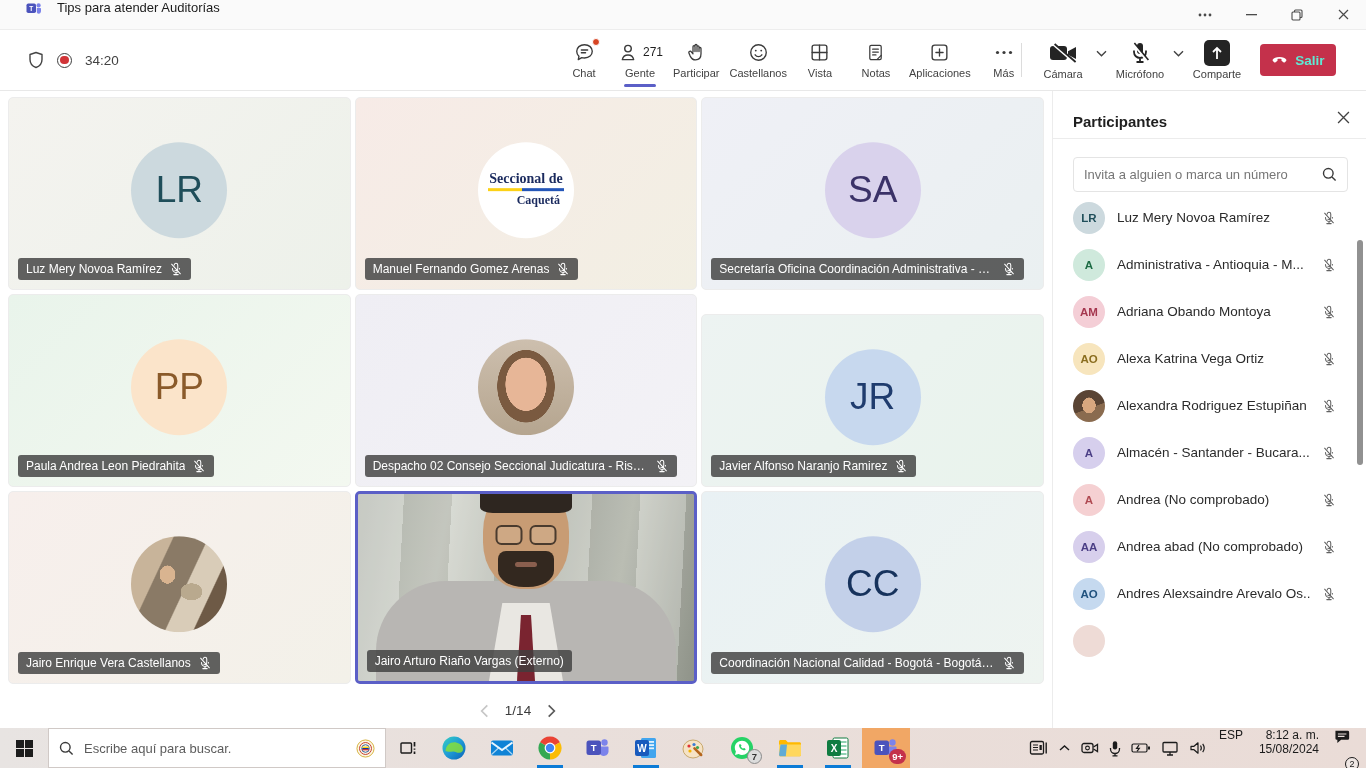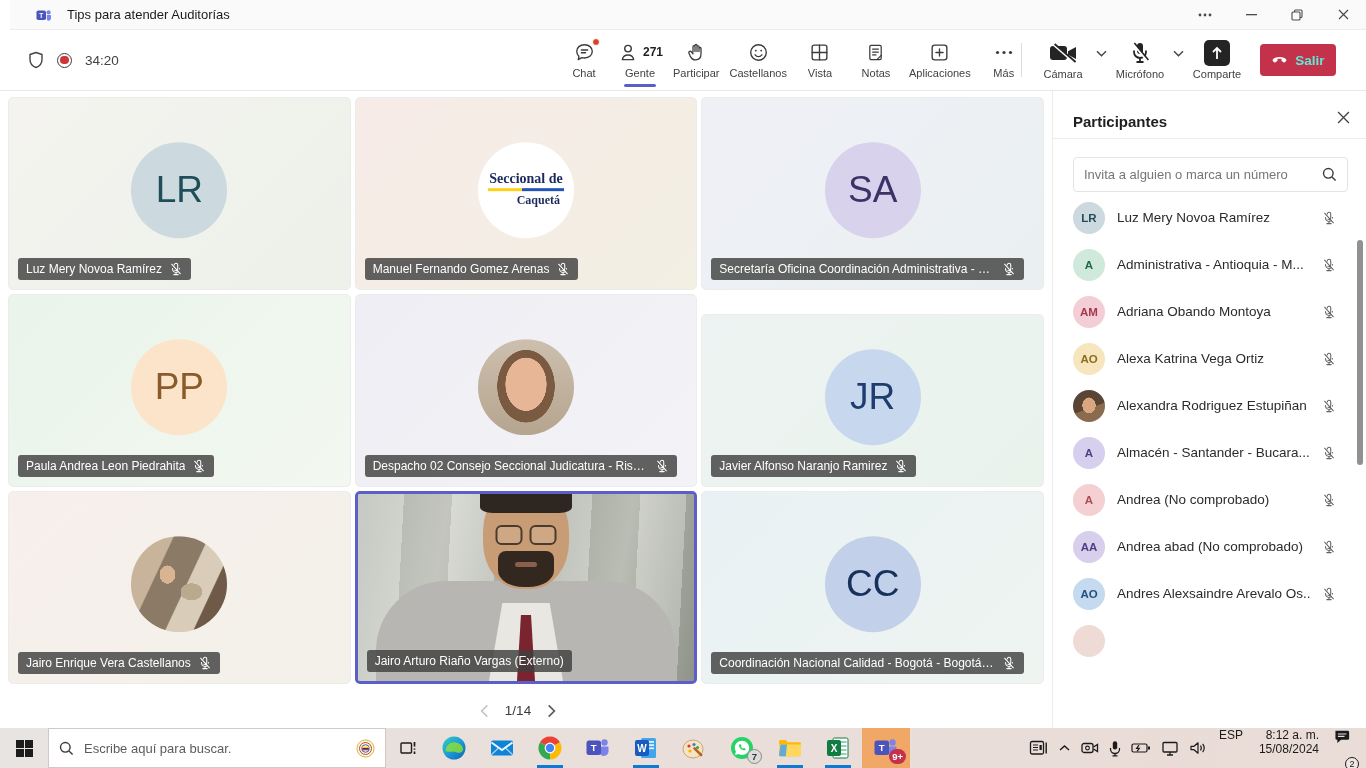--- a/index.html
+++ b/index.html
@@ -1,42 +1,42 @@
 <!DOCTYPE html>
 <html><head>
 <meta charset="utf-8">
 <style>
   * { margin:0; padding:0; box-sizing:border-box; }
   html,body { width:1366px; height:768px; overflow:hidden; }
   body { position:relative; font-family:"Liberation Sans",sans-serif; background:#fff; color:#242424; }
   svg { display:block; }
 
   
-  .titlebar { position:absolute; top:0; left:10px; right:0; height:30px; background:#fafafa;
-              border-bottom:1px solid #ededed; display:flex; align-items:center; padding-left:26px; gap:15px; z-index:8; }
+  .titlebar { position:absolute; top:0; left:0; right:0; height:30px; background:#fafafa;
+              border-bottom:1px solid #ededed; display:flex; align-items:flex-start; padding-left:26px; gap:15px; z-index:8; }
   .titlebar .title { font-size:13px; color:#1b1b1b; }
   .win-controls { margin-left:auto; display:flex; height:100%; align-items:stretch; }
   .win-btn { width:46px; display:flex; align-items:center; justify-content:center; color:#4a4a4a; cursor:pointer; }
 
   
   .toolbar { position:absolute; top:30px; left:0; right:0; height:61px; background:#fff;
              border-bottom:1px solid #e8e8e8; z-index:7; }
   .status-cluster { position:absolute; left:28px; top:0; height:60px; display:flex; align-items:center; gap:13px; }
   .timer { font-size:13.5px; color:#424242; }
   .record { width:15px; height:15px; border-radius:50%; border:1.5px solid #3f3f3f; display:flex; align-items:center; justify-content:center; }
   .record i { width:8.5px; height:8.5px; border-radius:50%; background:#d13438; display:block; }
 
   .tb-items { position:absolute; left:556px; top:0; height:60px; display:flex; }
   .tb-item { min-width:56px; padding:0 5px; display:flex; flex-direction:column; align-items:center;
              justify-content:center; gap:4px; position:relative; cursor:pointer; }
   .tb-item .ic { height:22px; display:flex; align-items:center; gap:4px; color:#3b3b3b; position:relative; }
   .tb-item .lbl { font-size:11px; color:#424242; }
   .tb-item.selected::after { content:""; position:absolute; bottom:3px; left:50%; transform:translateX(-50%);
              width:32px; height:3px; border-radius:2px; background:var(--accent,#5b5fc7); }
-  .tb-count { font-size:12px; font-weight:bold; color:#1f1f1f; }
+  .tb-count { font-size:12px; font-weight:normal; color:#1f1f1f; }
   .alert-dot { position:absolute; top:-3px; right:-5px; width:8px; height:8px; border-radius:50%;
                background:#d74423; border:1.5px solid #fff; }
 
   .tb-right { position:absolute; right:30px; top:0; height:60px; display:flex; align-items:center; gap:7px; }
   .vdiv { width:1px; height:34px; background:#dcdcdc; margin-right:8px; }
   .dev-item { display:flex; flex-direction:column; align-items:center; gap:3px; min-width:52px; cursor:pointer; }
   .dev-ic { height:24px; display:flex; align-items:center; }
   .dev-lbl { font-size:11px; color:#424242; }
   .chev { color:#424242; margin-top:-14px; cursor:pointer; }
   .share-box { width:26px; height:26px; border-radius:5px; background:#242424; display:flex; align-items:center; justify-content:center; }

